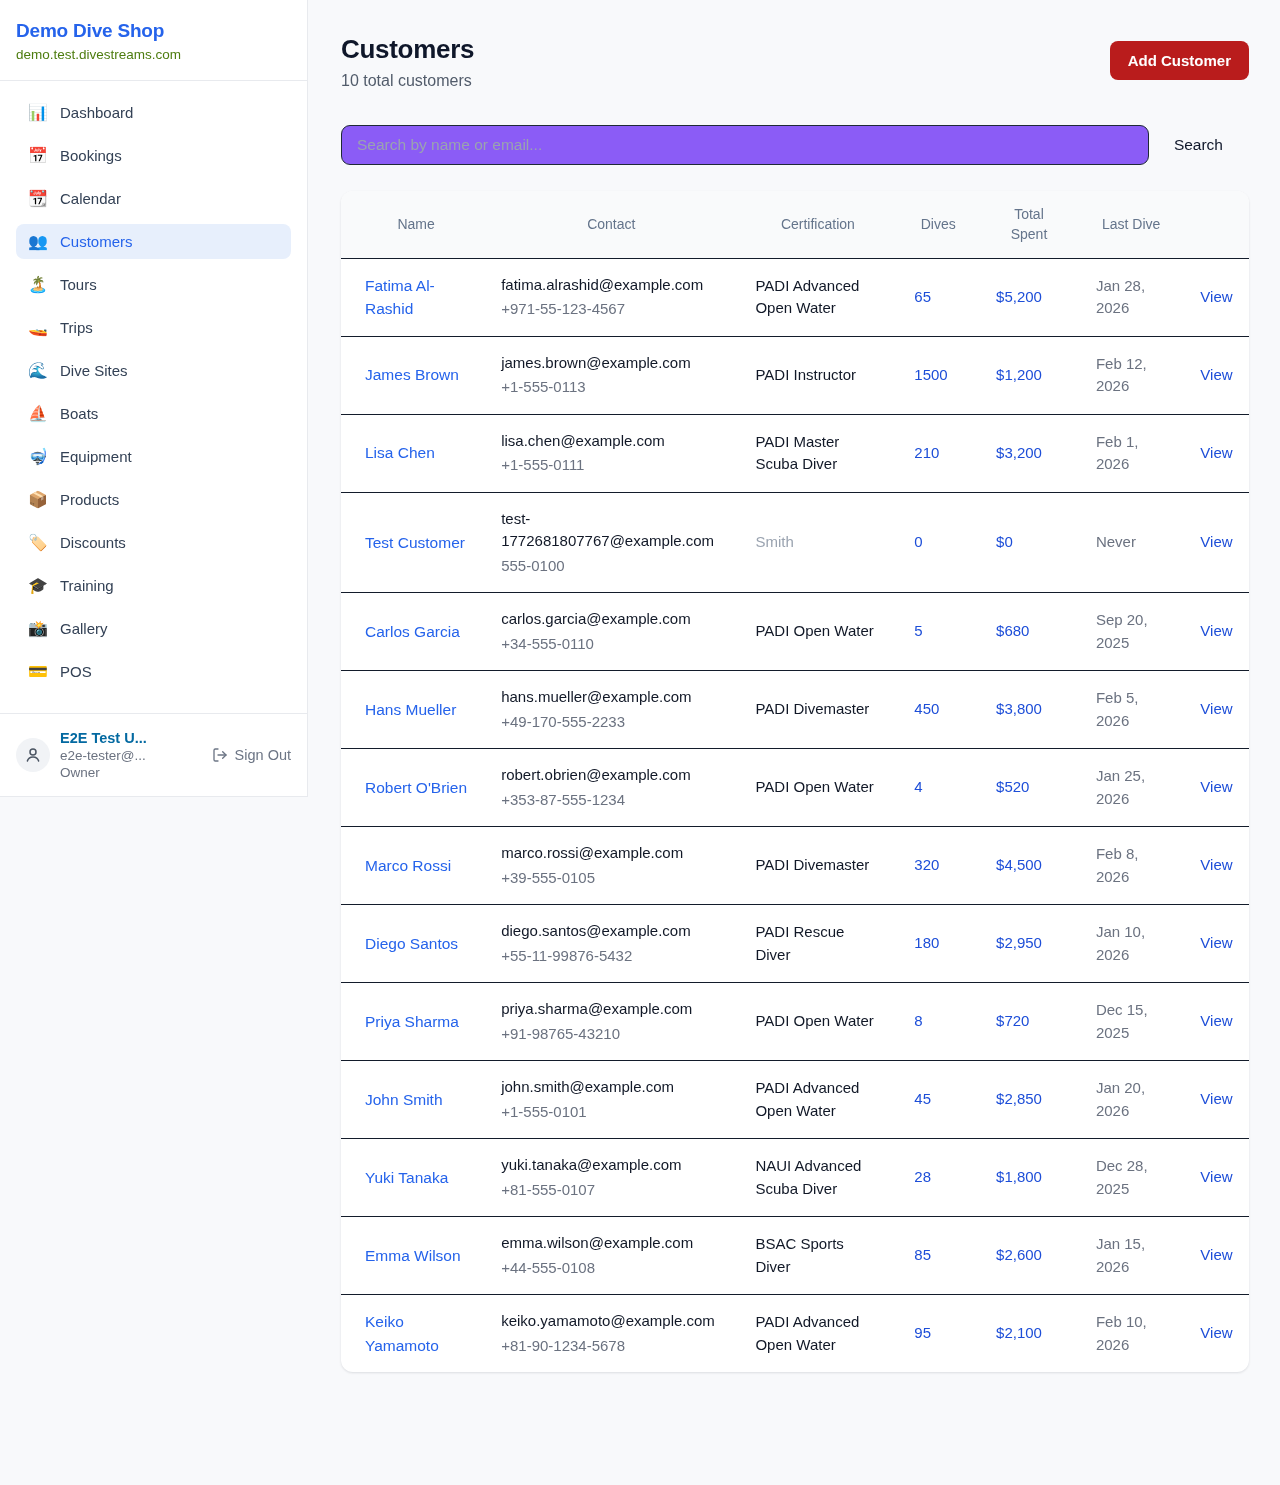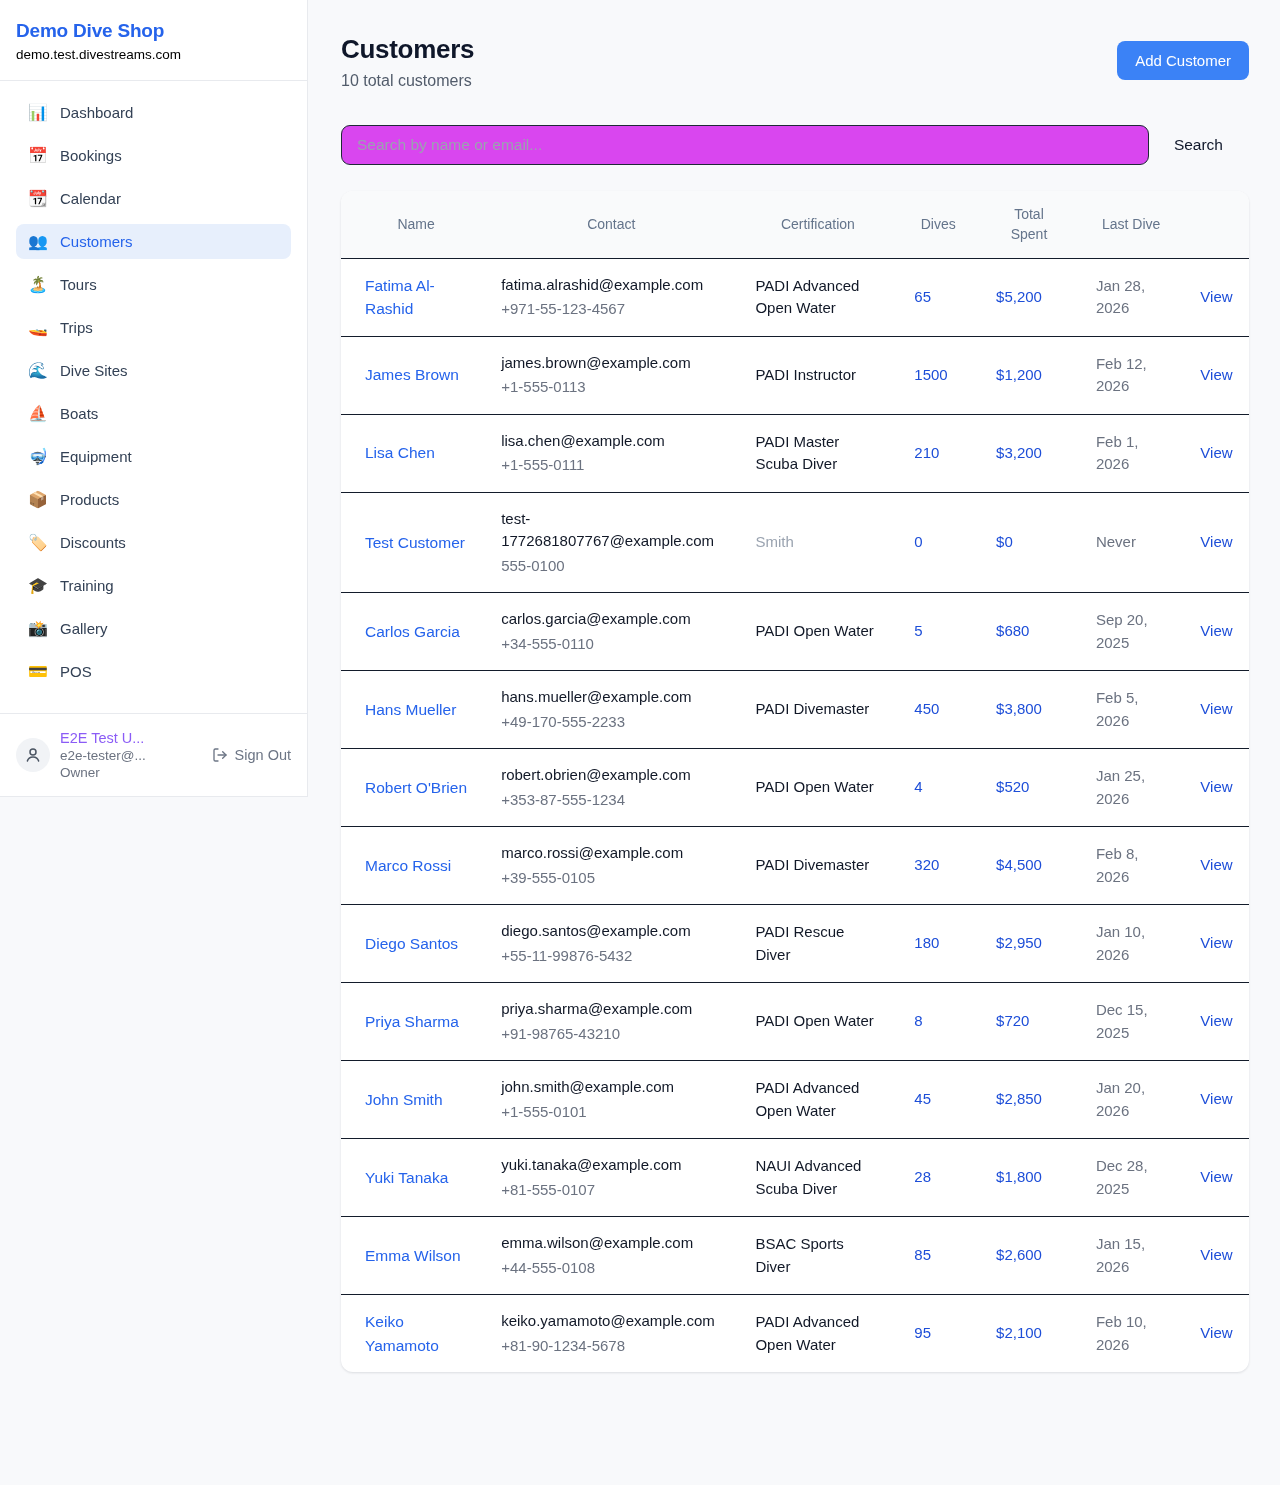--- a/index.html
+++ b/index.html
@@ -15,67 +15,67 @@
   
   .sidebar {
     width: 308px;
     background: #ffffff;
     border-right: 1px solid #e8eaee;
     border-bottom: 1px solid #e8eaee;
     flex-shrink: 0;
   }
   .sidebar-head { padding: 20px 16px 18px 16px; border-bottom: 1px solid #e8eaee; }
   .shop-name { color: #2563eb; font-size: 19px; font-weight: 700; letter-spacing: -0.2px; }
-  .shop-domain { color: #000000; font-size: 13.5px; margin-top: 5px; }
+  .shop-domain { color: #4d7c0f; font-size: 13.5px; margin-top: 5px; }
   .sidebar-nav { padding: 14px 16px 16px 16px; }
   .nav-item {
     display: flex; align-items: center; gap: 12px;
     padding: 8px 12px; margin-bottom: 8px;
     border-radius: 8px; cursor: pointer;
     font-size: 15px; color: #334155;
   }
   .nav-item .nav-icon { font-size: 16px; width: 20px; text-align: center; }
   .nav-item.active { background: #e7effc; color: #2563eb; }
   .sidebar-footer {
     border-top: 1px solid #e8eaee;
     padding: 16px; display: flex; align-items: center;
   }
   .avatar {
     width: 34px; height: 34px; border-radius: 50%;
     background: #f1f3f6; color: #4b5563;
     display: flex; align-items: center; justify-content: center;
     flex-shrink: 0;
   }
   .user-meta { margin-left: 10px; min-width: 0; }
-  .user-name { font-size: 14.5px; font-weight: 400; color: #8b5cf6; white-space: nowrap; }
+  .user-name { font-size: 14.5px; font-weight: 700; color: #0369a1; white-space: nowrap; }
   .user-email { font-size: 13.5px; color: #6b7280; margin-top: 2px; white-space: nowrap; }
   .user-role { font-size: 13.5px; color: #6b7280; margin-top: 2px; }
   .sign-out {
     margin-left: auto; display: flex; align-items: flex-start; gap: 7px;
     background: none; border: none; cursor: pointer;
     color: #6c7585; font-size: 14.5px; font-family: inherit;
     padding: 0; flex-shrink: 0;
   }
 
   
   main { flex: 1; padding: 34px 31px 25px 33px; min-width: 0; }
   .page-head { display: flex; justify-content: space-between; align-items: flex-start; margin-bottom: 35px; }
   h1.page-title { font-size: 26px; font-weight: 700; color: #0f172a; letter-spacing: -0.3px; }
   .subtitle { font-size: 16px; color: #525c6b; margin-top: 7px; }
   .add-btn {
-    background: #3b82f6; color: #ffffff; border: none; cursor: pointer;
-    font-family: inherit; font-size: 15px; font-weight: 400;
+    background: #b91c1c; color: #ffffff; border: none; cursor: pointer;
+    font-family: inherit; font-size: 15px; font-weight: 700;
     padding: 11px 18px; border-radius: 8px; margin-top: 7px;
   }
   .search-row { display: flex; align-items: center; margin-bottom: 26px; }
   .search-input {
     flex: 1; height: 40px;
     border: 1.5px solid #1f2937; border-radius: 9px;
     padding: 0 15px; font-size: 15.5px; font-family: inherit;
-    color: #0f172a; background: #d946ef; outline: none;
+    color: #0f172a; background: #8b5cf6; outline: none;
   }
   .search-input::placeholder { color: #9aa3b0; }
   .search-btn {
     background: none; border: none; cursor: pointer;
     font-family: inherit; font-size: 15.5px; font-weight: 500; color: #0f172a;
     padding: 0 26px 0 25px;
   }
 
   
   .card {

